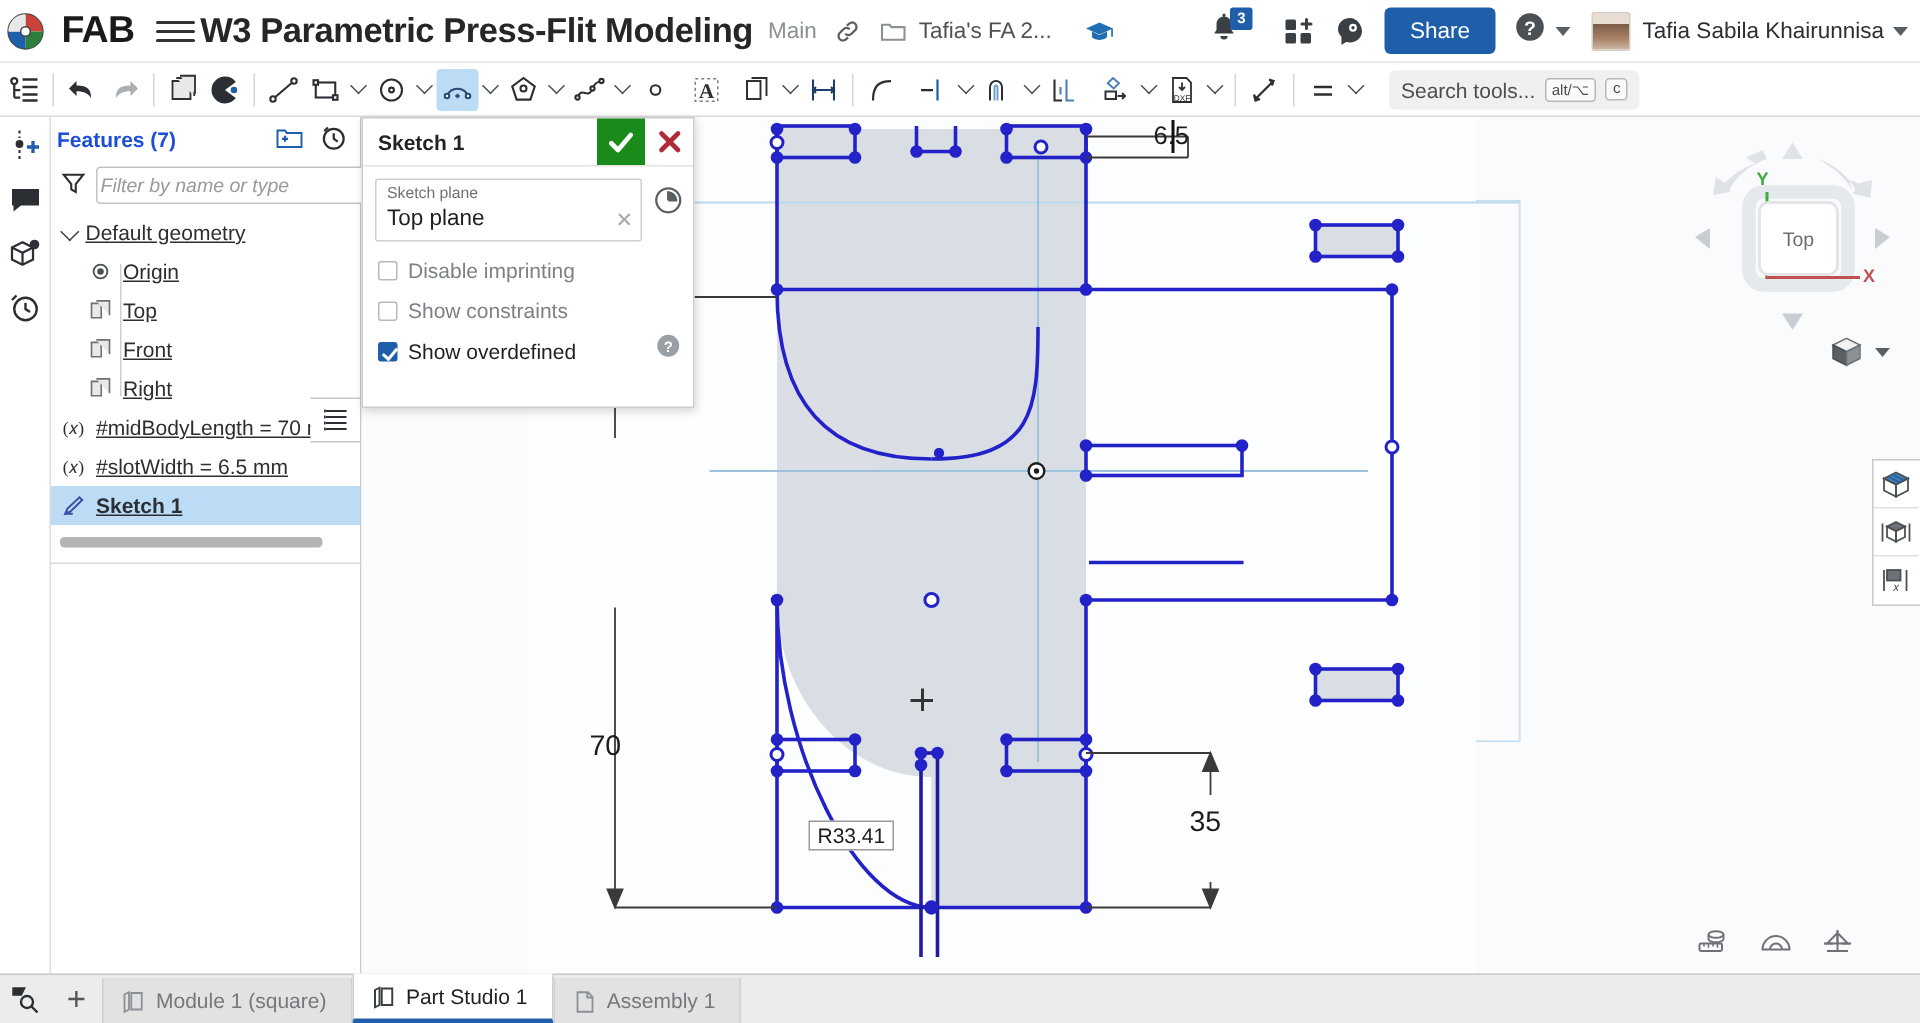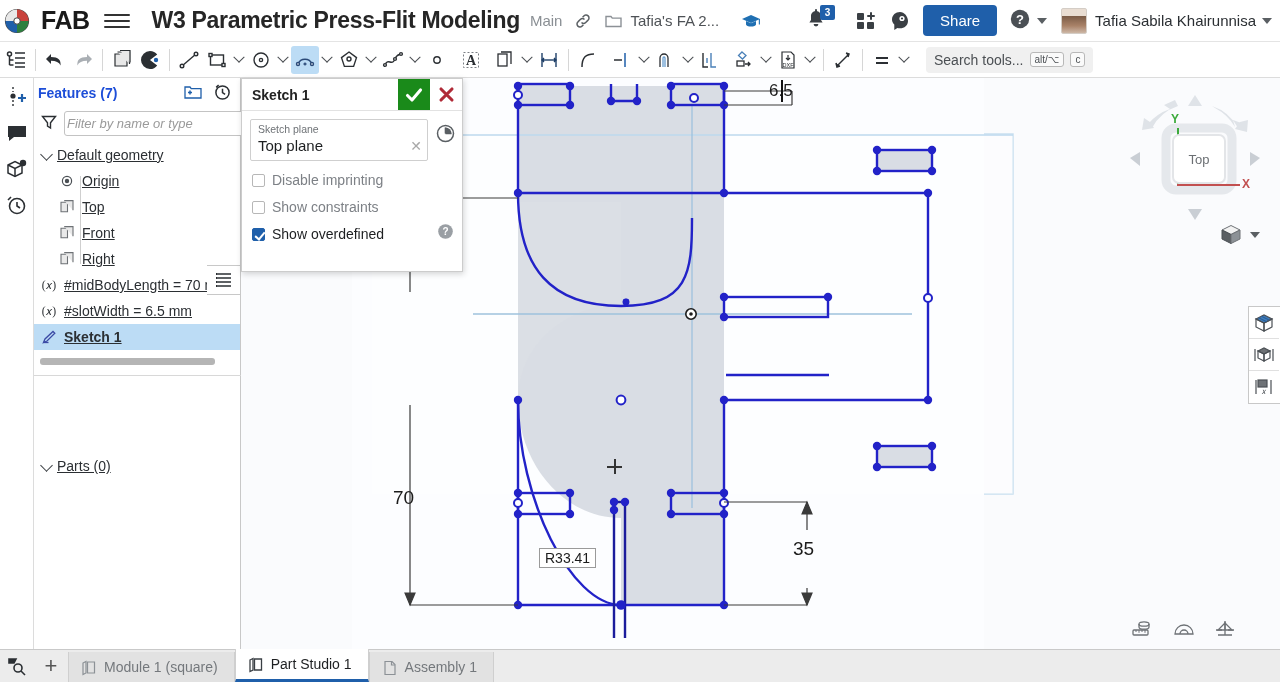--- a/index.html
+++ b/index.html
@@ -26,21 +26,21 @@
     font-size: 25px; font-weight: bold; color: #1a1a1a;
     letter-spacing: -0.5px; margin-left: -1px;
   }
   .hamburger {
     width: 26px; height: 26px; margin-left: 14px; cursor: pointer;
     display: flex; flex-direction: column; justify-content: center; gap: 4px;
   }
   .hamburger span { display: block; height: 2px; background: #333; border-radius: 1px; }
   #doc-title {
     font-size: 23px; font-weight: bold; color: #262626;
-    margin-left: 22px; letter-spacing: -0.3px; white-space: nowrap;
+    margin-left: 4px; letter-spacing: -0.3px; white-space: nowrap;
   }
   #branch-name { font-size: 15px; color: #8a8f94; margin-left: 10px; }
   .hdr-icon { margin-left: 12px; display: flex; align-items: center; cursor: pointer; }
   #workspace-name { font-size: 15px; color: #4e5256; margin-left: 7px; white-space: nowrap; }
   .hdr-right { margin-left: auto; display: flex; align-items: center; padding-right: 8px; }
   .bell-wrap { position: relative; width: 24px; height: 26px; margin-right: 14px; cursor:pointer; }
   .badge {
     position: absolute; right: -6px; top: -3px;
     background: #1f5faa; color: #fff; font-size: 10px; font-weight: bold;
     min-width: 15px; height: 15px; line-height: 15px; text-align: center;
@@ -637,26 +637,20 @@
           <path d="M2.5 13.5L4 10 L12 2.5 L13.8 4.3 L6 12z"></path>
             <path d="M2.5 13.5h5" stroke="#3b4aa5"></path>
         </svg>
       </span>
       <span>Sketch 1</span>
     </div>
 
     <div id="ft-scrollbar"></div>
     <div id="ft-divider"></div>
 
-    <div id="parts-row">
-      <div class="tree-row">
-        <span class="tree-chevron"></span>
-        <span>Parts (0)</span>
-      </div>
-    </div>
   </div>
 
   <div id="list-view-btn">
     <svg width="20" height="20" viewBox="0 0 20 20" fill="none" stroke="#2b2f33" stroke-width="1.4">
       <path d="M3 4h14M3 8h14M3 12h14M3 16h14"></path>
       <path d="M2 4h1M2 8h1M2 12h1M2 16h1" stroke-width="2"></path>
     </svg>
   </div>
 
   <div id="canvas">

